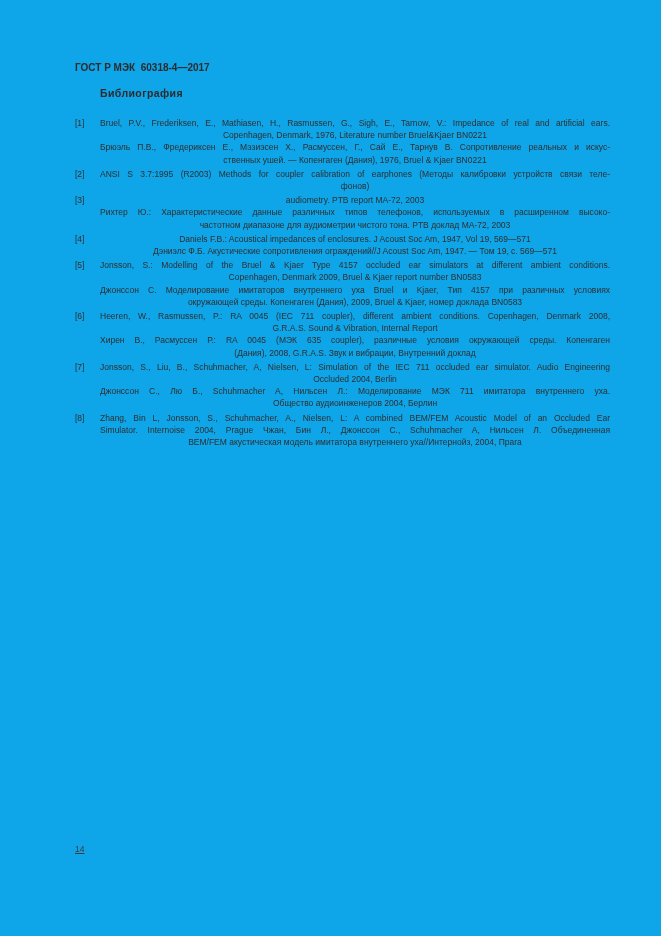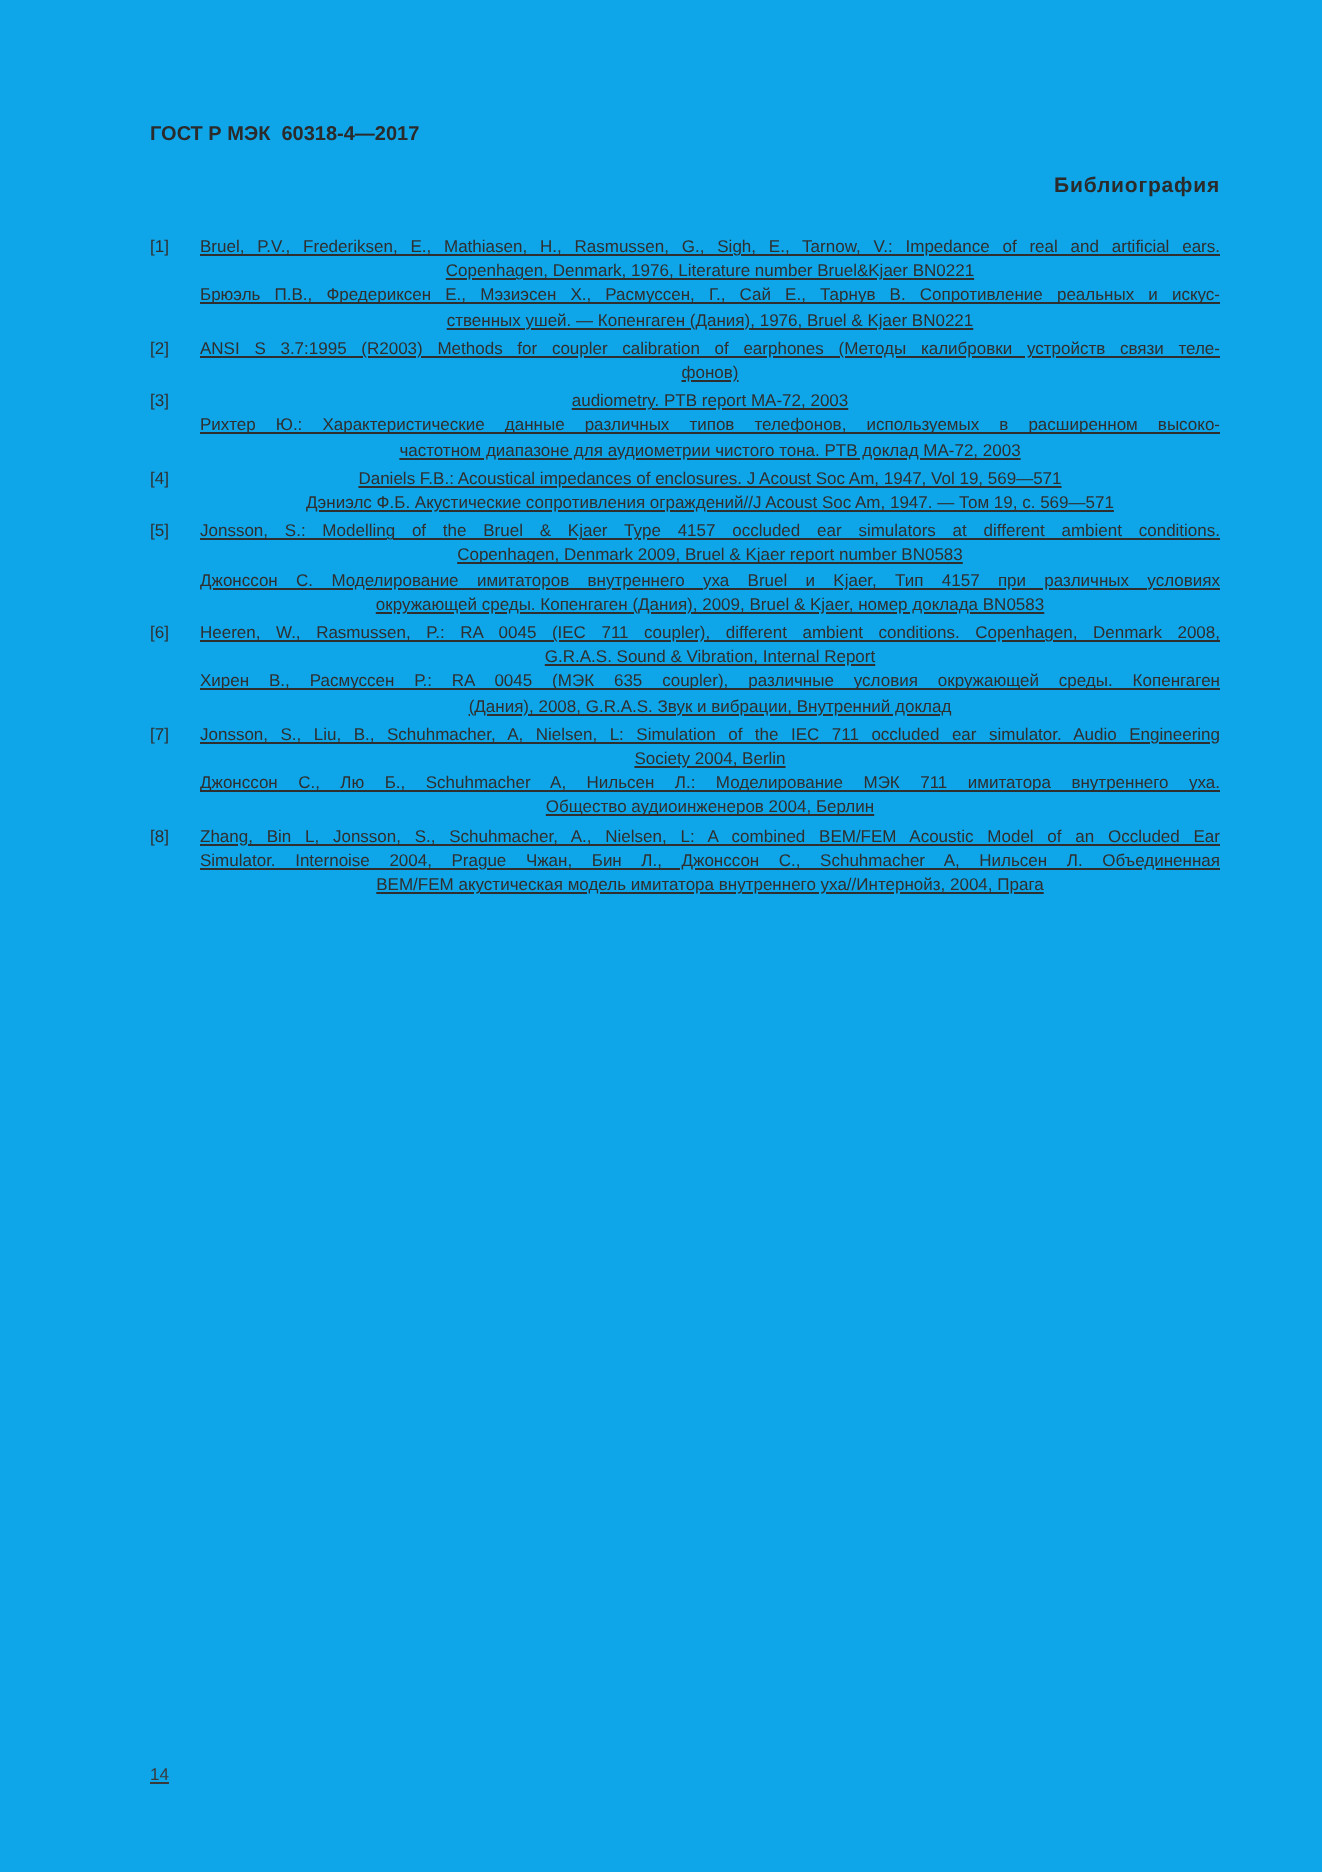--- a/index.html
+++ b/index.html
@@ -20,54 +20,54 @@
     left:75px; top:62px;
     font-size:10px;
     font-weight:bold;
     color:#2b2b2b;
     white-space:pre;
   }
   .biblio-title {
     position:absolute;
     left:100px; top:87px;
     width:510px;
-    text-align:right;
+    text-align:left;
     font-size:10.5px;
     font-weight:bold;
     letter-spacing:0.4px;
     color:#2b2b2b;
   }
   .entries {
     position:absolute;
     left:75px; top:117px;
     width:535px;
   }
   .entry {
     display:flex;
     margin-bottom:2px;
   }
   .entry-label {
     flex:none;
     width:25px;
     font-size:8.5px;
     line-height:12.2px;
   }
-  .entry-lines { flex:1; min-width:0;text-decoration:underline; }
+  .entry-lines { flex:1; min-width:0; }
   .line {
     font-size:8.5px;
     line-height:12.2px;
     text-align:center;
   }
   .line.j {
     text-align:justify;
     text-align-last:justify;
   }
   .page-number {
     position:absolute;
-    left:75px; top:882px;
+    left:75px; top:844px;
     font-size:8.5px;
     color:#3a3a3a;
     text-decoration:underline;
   }
 </style>
 </head>
 <body>
 
 <div class="page">
 
@@ -122,21 +122,21 @@
           <div class="line j">Heeren, W., Rasmussen, P.: RA 0045 (IEC 711 coupler), different ambient conditions. Copenhagen, Denmark 2008,</div>
           <div class="line">G.R.A.S. Sound &amp; Vibration, Internal Report</div>
           <div class="line j">Хирен В., Расмуссен Р.: RA 0045 (МЭК 635 coupler), различные условия окружающей среды. Копенгаген</div>
           <div class="line">(Дания), 2008, G.R.A.S. Звук и вибрации, Внутренний доклад</div>
         </div>
       </div>
       <div class="entry">
         <div class="entry-label">[7]</div>
         <div class="entry-lines">
           <div class="line j">Jonsson, S., Liu, B., Schuhmacher, A, Nielsen, L: Simulation of the IEC 711 occluded ear simulator. Audio Engineering</div>
-          <div class="line">Society 2004, Berlin</div>
+          <div class="line">Occluded 2004, Berlin</div>
           <div class="line j">Джонссон С.,  Лю Б.,  Schuhmacher A,  Нильсен Л.: Моделирование МЭК 711 имитатора внутреннего уха.</div>
           <div class="line">Общество аудиоинженеров 2004, Берлин</div>
         </div>
       </div>
       <div class="entry">
         <div class="entry-label">[8]</div>
         <div class="entry-lines">
           <div class="line j">Zhang, Bin L, Jonsson, S., Schuhmacher, A., Nielsen, L: A combined BEM/FEM Acoustic Model of an Occluded Ear</div>
           <div class="line j">Simulator. Internoise 2004, Prague Чжан, Бин Л., Джонссон С., Schuhmacher A, Нильсен Л. Объединенная</div>
           <div class="line">BEM/FEM акустическая модель имитатора внутреннего уха//Интернойз, 2004, Прага</div>

